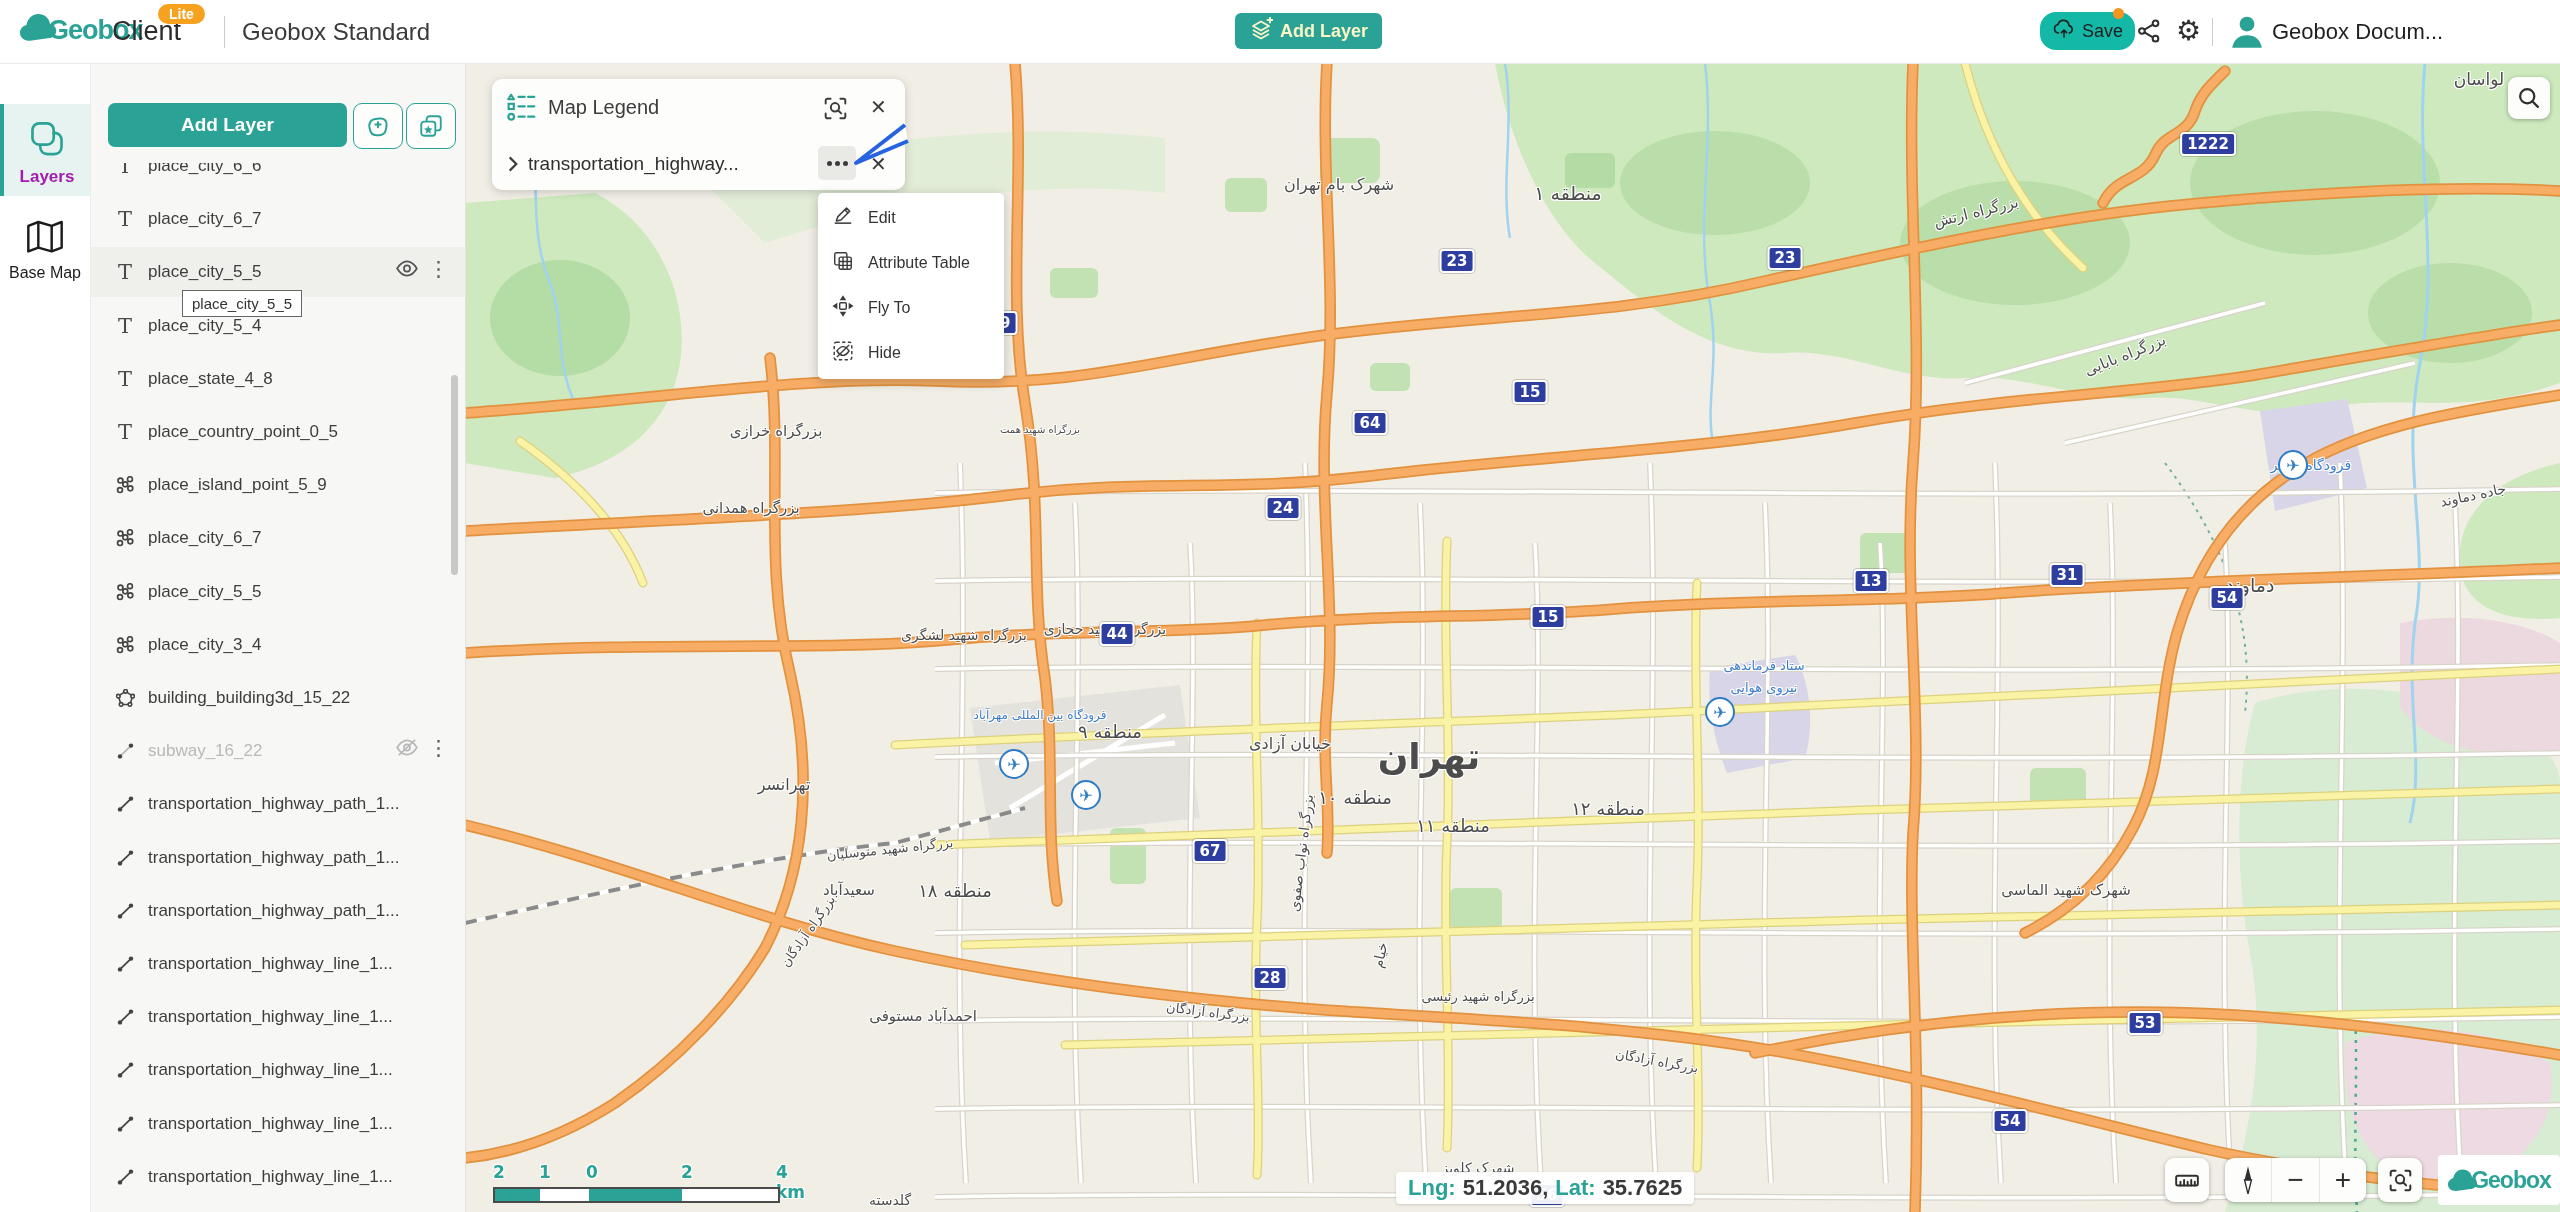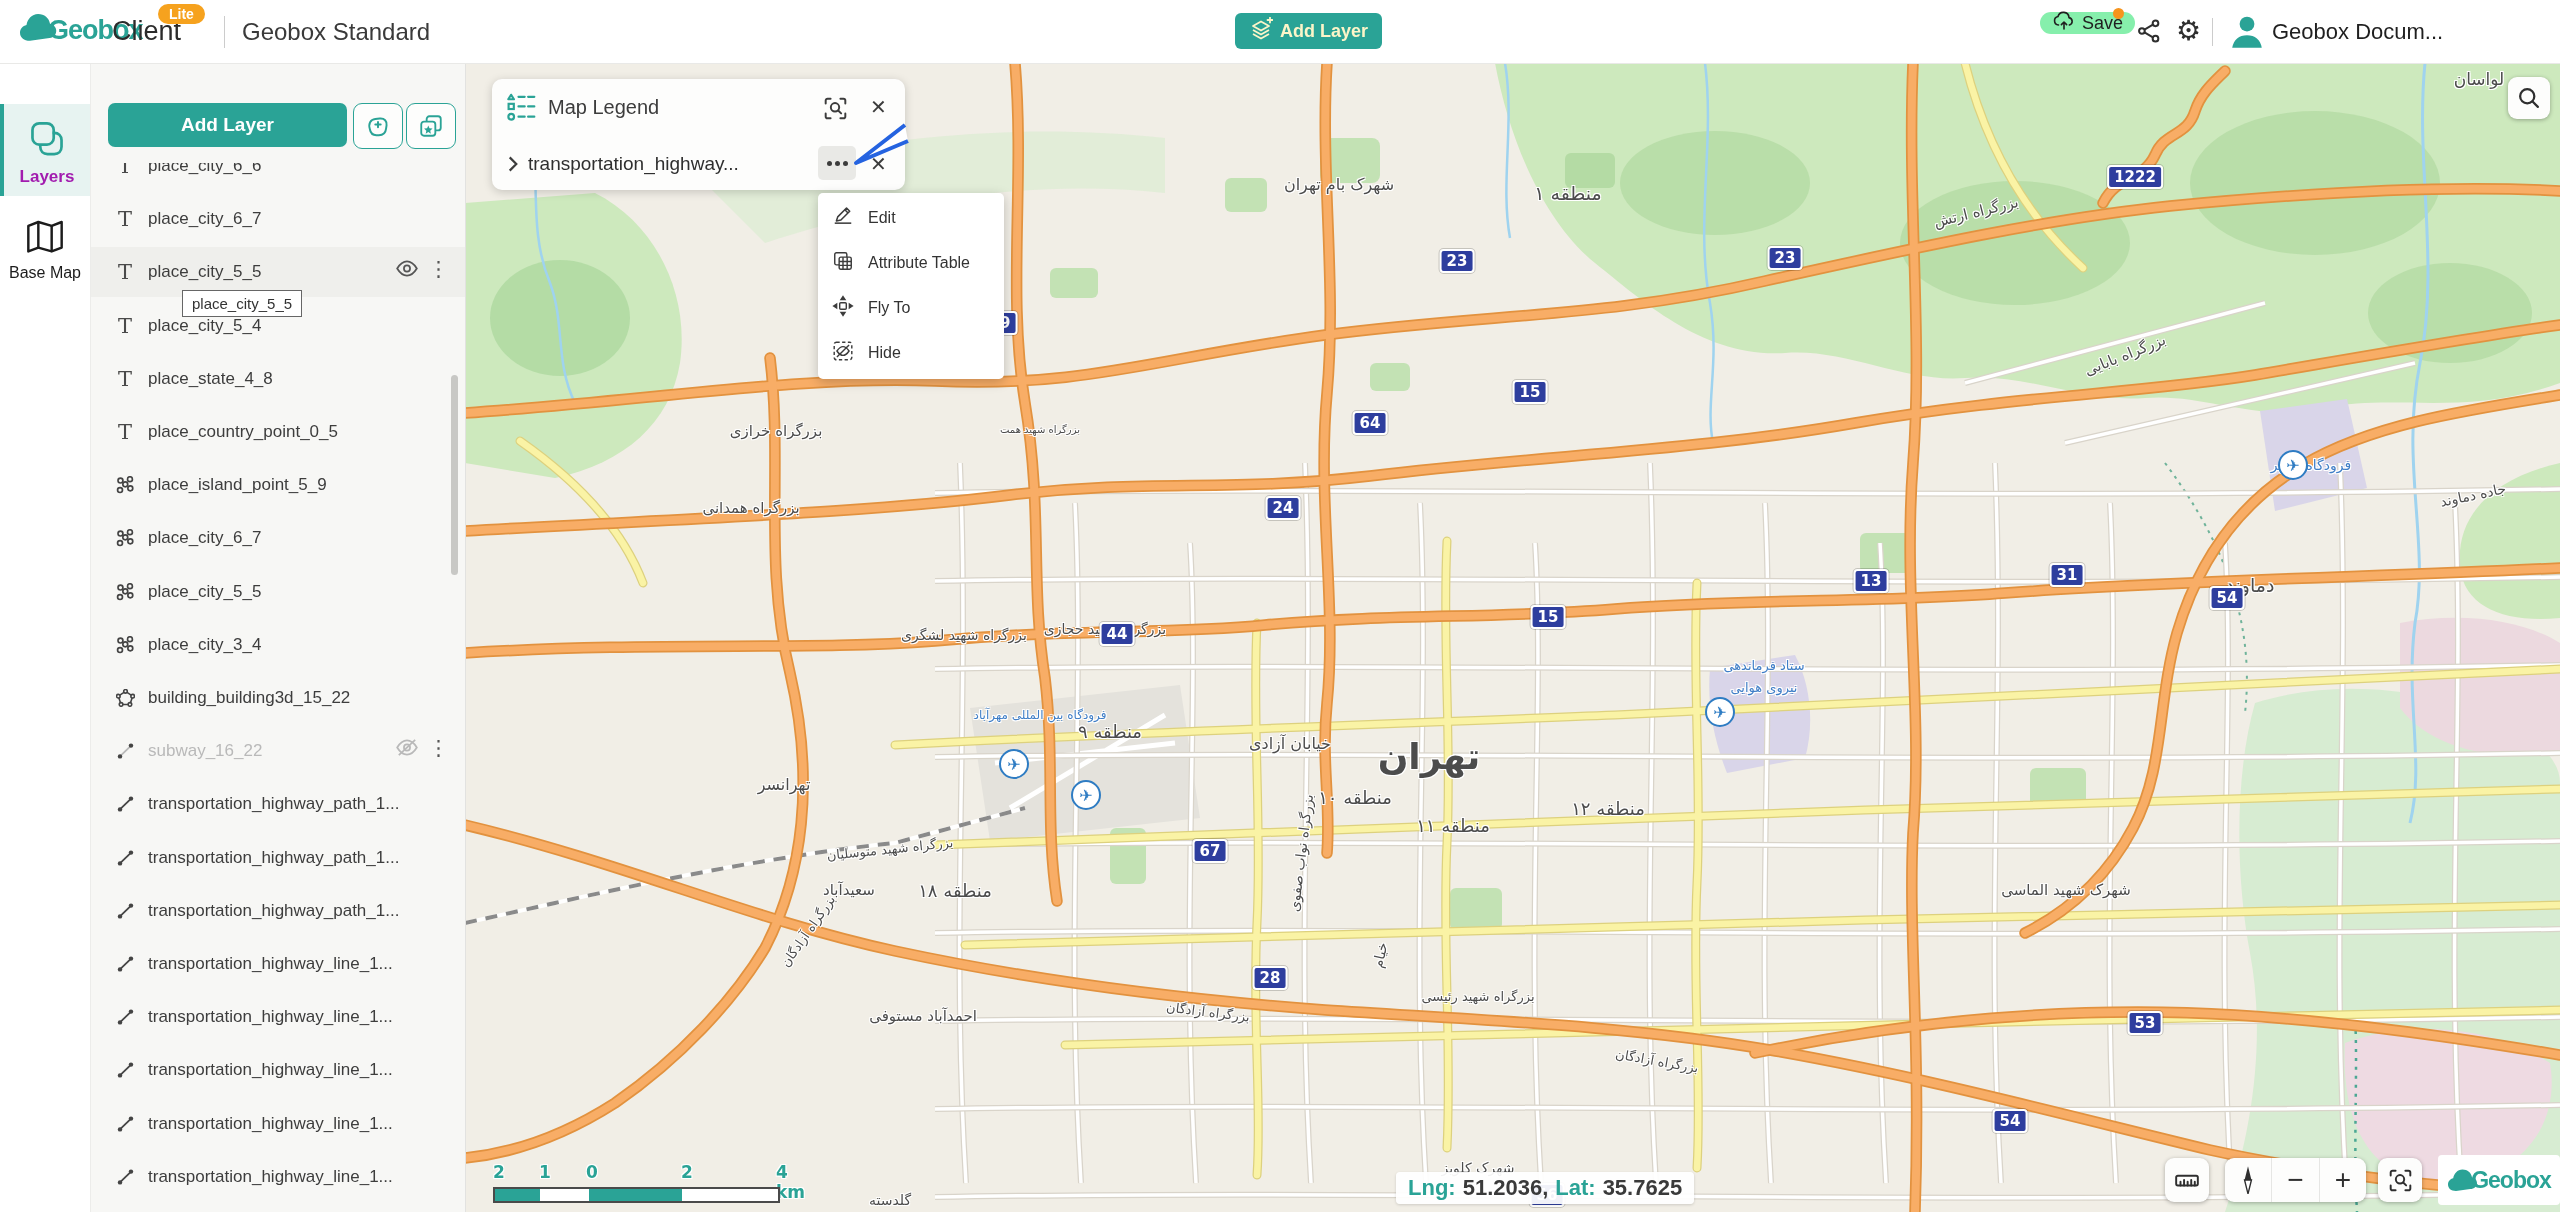--- a/index.html
+++ b/index.html
@@ -6,21 +6,21 @@
   #app{position:relative;width:2560px;height:1212px;overflow:hidden;background:#f1eee6;}
   
   #hdr{position:absolute;top:0;left:0;width:2560px;height:63px;background:#fff;border-bottom:1px solid #e9e9e7;z-index:60;}
   #logo{position:absolute;left:18px;top:12px;display:flex;align-items:flex-end;}
   #logo .word{font-size:27px;font-weight:bold;color:#2aa396;letter-spacing:-1px;margin-left:-14px;}
   #client-lbl{position:absolute;left:112px;top:16px;font-size:27px;color:#2b2b2b;}
   #lite-badge{position:absolute;left:158px;top:4px;background:#f6a21e;color:#fff;font-size:14px;font-weight:bold;padding:2px 11px;border-radius:11px;}
   #hdr-sep1{position:absolute;left:224px;top:16px;width:1px;height:32px;background:#ccc;}
   #ws-title{position:absolute;left:242px;top:18px;font-size:24px;color:#3a3a3a;}
   #hdr-addlayer{position:absolute;left:1235px;top:13px;height:36px;background:#2aa396;border:none;border-radius:6px;color:#fcf5c8;font-size:18px;font-weight:bold;display:flex;align-items:center;gap:7px;padding:0 14px;cursor:pointer;font-family:inherit;}
-  #save-btn{position:absolute;left:2040px;top:12px;height:22px;background:#86efac;border-radius:16px;display:flex;align-items:center;gap:6px;padding:0 12px;cursor:pointer;}
+  #save-btn{position:absolute;left:2040px;top:12px;height:38px;background:#14b8a6;border-radius:16px;display:flex;align-items:center;gap:6px;padding:0 12px;cursor:pointer;}
   #save-btn .lbl{font-size:18px;color:#1f1f1f;}
   #save-dot{position:absolute;left:2113px;top:8px;width:11px;height:11px;border-radius:50%;background:#f6941d;}
   .hdr-ico{position:absolute;top:18px;color:#2f2f2f;cursor:pointer;}
   #hdr-sep2{position:absolute;left:2212px;top:18px;width:1px;height:28px;background:#ccc;}
   #user-name{position:absolute;left:2272px;top:19px;font-size:22px;color:#1f1f1f;white-space:nowrap;}
   #avatar{position:absolute;left:2228px;top:13px;}
   
   #rail{position:absolute;left:0;top:63px;width:90px;height:1149px;background:#fff;border-right:1px solid #ececea;z-index:55;}
   .rail-tile{position:absolute;left:0;width:90px;text-align:center;cursor:pointer;}
   .rail-tile .rlbl{font-size:16px;margin-top:5px;}
@@ -511,21 +511,21 @@
           <path d="M0 762 C160 800 290 858 430 888 C570 918 710 936 860 947 C1010 957 1160 962 1305 987 C1455 1013 1600 1052 1745 1087 C1850 1110 1980 1126 2095 1131" fill="none" stroke="#f8ad66" stroke-width="8" stroke-linecap="round" stroke-linejoin="round"></path>
           <path d="M1290 990 C1440 958 1610 942 1770 952 C1895 960 2000 976 2095 992" fill="none" stroke="#f8ad66" stroke-width="8" stroke-linecap="round" stroke-linejoin="round"></path>
           <path d="M305 295 C318 400 298 500 325 610 C350 718 338 812 300 885 C268 938 215 995 150 1040 C100 1072 50 1090 0 1095" fill="none" stroke="#f8ad66" stroke-width="8" stroke-linecap="round" stroke-linejoin="round"></path>
           <path d="M550 0 C560 120 542 230 560 340 C578 450 565 520 580 615 C590 700 580 760 592 838" fill="none" stroke="#f8ad66" stroke-width="8" stroke-linecap="round" stroke-linejoin="round"></path>
           <path d="M862 0 C855 110 872 220 862 330 C852 440 872 540 862 640 C856 700 866 740 862 790" fill="none" stroke="#f8ad66" stroke-width="8" stroke-linecap="round" stroke-linejoin="round"></path>
           <path d="M1448 0 C1442 140 1458 270 1448 400 C1438 530 1458 650 1448 770 C1443 870 1456 980 1450 1149" fill="none" stroke="#f8ad66" stroke-width="8" stroke-linecap="round" stroke-linejoin="round"></path>
           <path d="M2095 332 C1995 348 1905 362 1838 402 C1770 442 1732 502 1712 570 C1692 640 1700 705 1668 765 C1640 818 1600 850 1560 870" fill="none" stroke="#f8ad66" stroke-width="8" stroke-linecap="round" stroke-linejoin="round"></path>
         </g>
     </svg>
     <div id="map-overlays">
-        <div class="shield" style="left: 1670px; top: 81px; margin-top: 33px;">1222</div>
+        <div class="shield" style="left: 1743px; top: 81px;">1222</div>
         <div class="shield" style="left: 992px; top: 198px;">23</div>
         <div class="shield" style="left: 1320px; top: 195px;">23</div>
         <div class="shield" style="left: 1065px; top: 329px;">15</div>
         <div class="shield" style="left: 535px; top: 260px;">29</div>
         <div class="shield" style="left: 905px; top: 360px;">64</div>
         <div class="shield" style="left: 818px; top: 445px;">24</div>
         <div class="shield" style="left: 1406px; top: 518px;">13</div>
         <div class="shield" style="left: 1602px; top: 512px;">31</div>
         <div class="shield" style="left: 1762px; top: 535px;">54</div>
         <div class="shield" style="left: 652px; top: 571px;">44</div>

